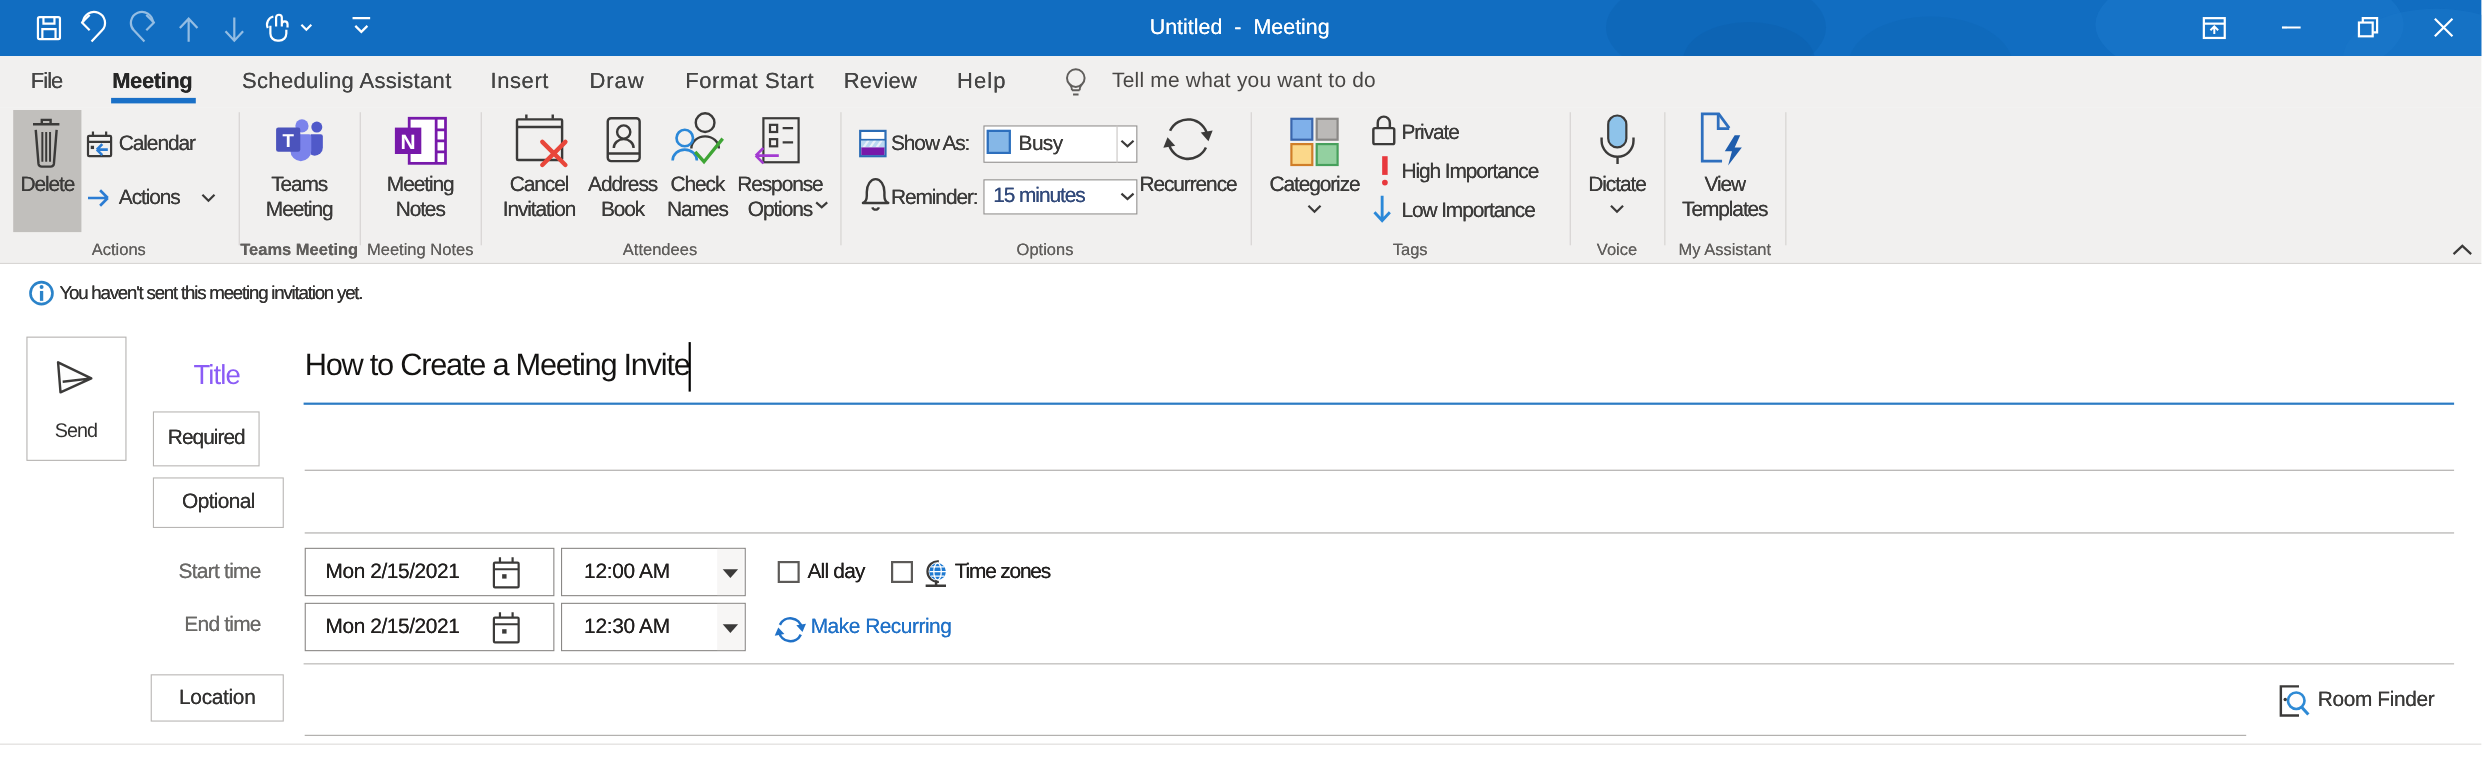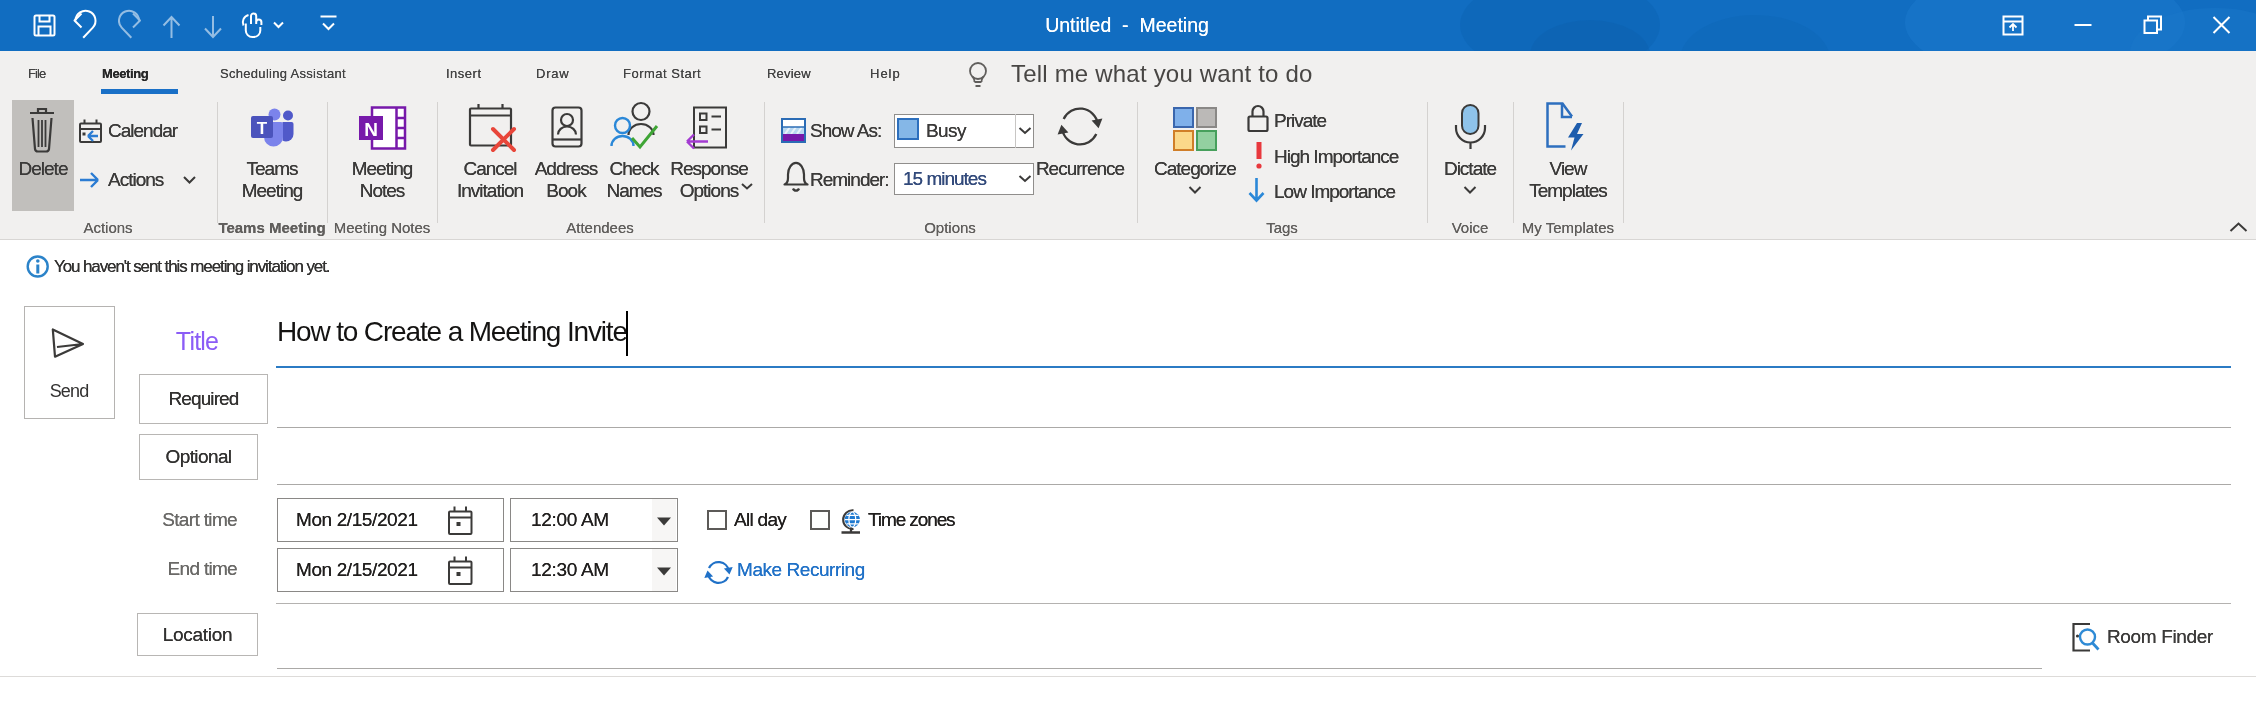--- a/index.html
+++ b/index.html
@@ -7,21 +7,21 @@
   body { font-family:"Liberation Sans", sans-serif; background:#fff; position:relative; }
   .abs { position:absolute; }
   .tab,.rl,.glabel,.ft,.fbtn,#infotext,#wintitle,.flabel { text-shadow:0 0 0.5px currentColor; }
   svg { position:absolute; overflow:visible; }
   
   #titlebar { position:absolute; left:0; top:0; width:2256px; height:51px; background:#116dc1; overflow:hidden; }
   .blob { position:absolute; border-radius:50%; }
   #wintitle { position:absolute; top:0; left:1127px; transform:translateX(-50%); height:51px; line-height:51px; color:#fff; font-size:19.5px; white-space:nowrap; }
   
   #tabrow { position:absolute; left:0; top:51px; width:2256px; height:47px; background:#f1f0ef; }
-  .tab { position:absolute; top:0; height:47px; line-height:46px; font-size:13px; color:#444; letter-spacing:-0.5px; white-space:nowrap; }
+  .tab { position:absolute; top:0; height:47px; line-height:46px; font-size:20px; color:#444; letter-spacing:-0.5px; white-space:nowrap; }
   
   #ribbon { position:absolute; left:0; top:98px; width:2256px; height:142px; background:#f1f0ef; border-bottom:1px solid #d8d6d4; }
   .gsep { position:absolute; top:4px; width:1px; height:121px; background:#d4d2d0; }
   .glabel { position:absolute; top:121px; height:18px; line-height:18px; font-size:15px; color:#605e5c; transform:translateX(-50%); white-space:nowrap; }
   .rl { position:absolute; font-size:19px; color:#3b3a39; letter-spacing:-1px; white-space:nowrap; height:22px; line-height:22px; }
   .rlc { transform:translateX(-50%); text-align:center; }
   
   #infotext { position:absolute; left:54px; top:257px; font-size:17px; letter-spacing:-1.1px; color:#323130; }
   .fbtn { position:absolute; background:#fff; border:1px solid #b8b6b4; color:#323130; font-size:19px; letter-spacing:-0.6px; text-align:center; }
   .hline { position:absolute; height:1px; background:#aba9a7; }
@@ -81,40 +81,40 @@
   <div class="tab" style="left:623px;letter-spacing:0.5px;">Format Start</div>
   <div class="tab" style="left:767px;letter-spacing:0.2px;">Review</div>
   <div class="tab" style="left:870px;letter-spacing:1px;">Help</div>
   <svg width="2256" height="47">
     <g stroke="#605e5c" stroke-width="1.8" fill="none">
       <circle cx="978" cy="20" r="8"></circle>
       <path d="M974.5 31 h7 M975.5 35 h5"></path>
       <path d="M974.5 31 c0 -3 -1 -4 -2 -5.5 M981.5 31 c0 -3 1 -4 2 -5.5"></path>
     </g>
   </svg>
-  <div class="abs" style="left:1011px;top:0;height:47px;line-height:46px;font-size:24px;letter-spacing:0.2px;color:#484644;">Tell me what you want to do</div>
+  <div class="abs" style="left:1011px;top:0;height:47px;line-height:46px;font-size:19px;letter-spacing:0.2px;color:#484644;">Tell me what you want to do</div>
 </div>
 
 <div id="ribbon">
   <div class="gsep" style="left:217px;"></div>
   <div class="gsep" style="left:327px;"></div>
   <div class="gsep" style="left:437px;"></div>
   <div class="gsep" style="left:764px;"></div>
   <div class="gsep" style="left:1137px;"></div>
   <div class="gsep" style="left:1427px;"></div>
   <div class="gsep" style="left:1513px;"></div>
   <div class="gsep" style="left:1623px;"></div>
   <div class="glabel" style="left:108px;">Actions</div>
   <div class="glabel" style="left:272px;font-weight:bold;">Teams Meeting</div>
   <div class="glabel" style="left:382px;">Meeting Notes</div>
   <div class="glabel" style="left:600px;">Attendees</div>
   <div class="glabel" style="left:950px;">Options</div>
   <div class="glabel" style="left:1282px;">Tags</div>
   <div class="glabel" style="left:1470px;">Voice</div>
-  <div class="glabel" style="left:1568px;">My Templates</div>
+  <div class="glabel" style="left:1568px;">My Assistant</div>
 
   <div class="abs" style="left:12px;top:2px;width:62px;height:111px;background:#c1bfbc;"></div>
   <div class="rl rlc" style="left:43px;top:60px;">Delete</div>
 
   <div class="rl" style="left:108px;top:22px;">Calendar</div>
   <div class="rl" style="left:108px;top:71px;">Actions</div>
   <div class="rl rlc" style="left:272px;top:60px;">Teams<br>Meeting</div>
   <div class="rl rlc" style="left:382px;top:60px;">Meeting<br>Notes</div>
   <div class="rl rlc" style="left:490px;top:60px;">Cancel<br>Invitation</div>
   <div class="rl rlc" style="left:566px;top:60px;">Address<br>Book</div>
@@ -269,21 +269,21 @@
 <svg width="120" height="120" style="left:0;top:300px;">
   <path d="M83 44 L52.8 29.4 55 56.7 Z M83 44 L57 47" fill="#fdfdfd" stroke="#3b3a39" stroke-width="2.2" stroke-linejoin="round"></path>
 </svg>
 <div class="abs" style="left:69px;top:381px;transform:translateX(-50%);font-size:18px;letter-spacing:-0.85px;color:#323130;">Send</div>
 
 <div class="abs" style="left:197px;top:327px;transform:translateX(-50%);font-size:25px;letter-spacing:-0.8px;color:#8b5cf6;">Title</div>
 <div class="abs" style="left:277px;top:316px;font-size:28px;letter-spacing:-1.15px;color:#141312;white-space:nowrap;">How to Create a Meeting Invite</div>
 <div class="abs" style="left:626px;top:311px;width:2px;height:45px;background:#000;"></div>
 <div class="abs" style="left:276px;top:366px;width:1955px;height:2px;background:#2b7bc4;"></div>
 
-<div class="fbtn" style="left:139px;top:374px;width:129px;height:50px;line-height:48px;letter-spacing:-0.9px;">Required</div>
+<div class="fbtn" style="left:139px;top:374px;width:97px;height:50px;line-height:48px;letter-spacing:-0.9px;">Required</div>
 <div class="hline" style="left:277px;top:427px;width:1954px;"></div>
 <div class="fbtn" style="left:139px;top:434px;width:119px;height:46px;line-height:44px;letter-spacing:-0.6px;">Optional</div>
 <div class="hline" style="left:277px;top:484px;width:1954px;"></div>
 
 <div class="ft" style="left:237px;top:509px;transform:translateX(-100%);letter-spacing:-0.65px;color:#6a6967;">Start time</div>
 <div class="inbox" style="left:277px;top:498px;width:227px;height:44px;"></div>
 <div class="ft" style="left:296px;top:509px;">Mon 2/15/2021</div>
 <div class="inbox" style="left:510px;top:498px;width:168px;height:44px;"></div>
 <div class="abs" style="left:652px;top:499px;width:24px;height:42px;background:#f7f6f5;"></div>
 <div class="ft" style="left:531px;top:509px;letter-spacing:-0.3px;">12:00 AM</div>

